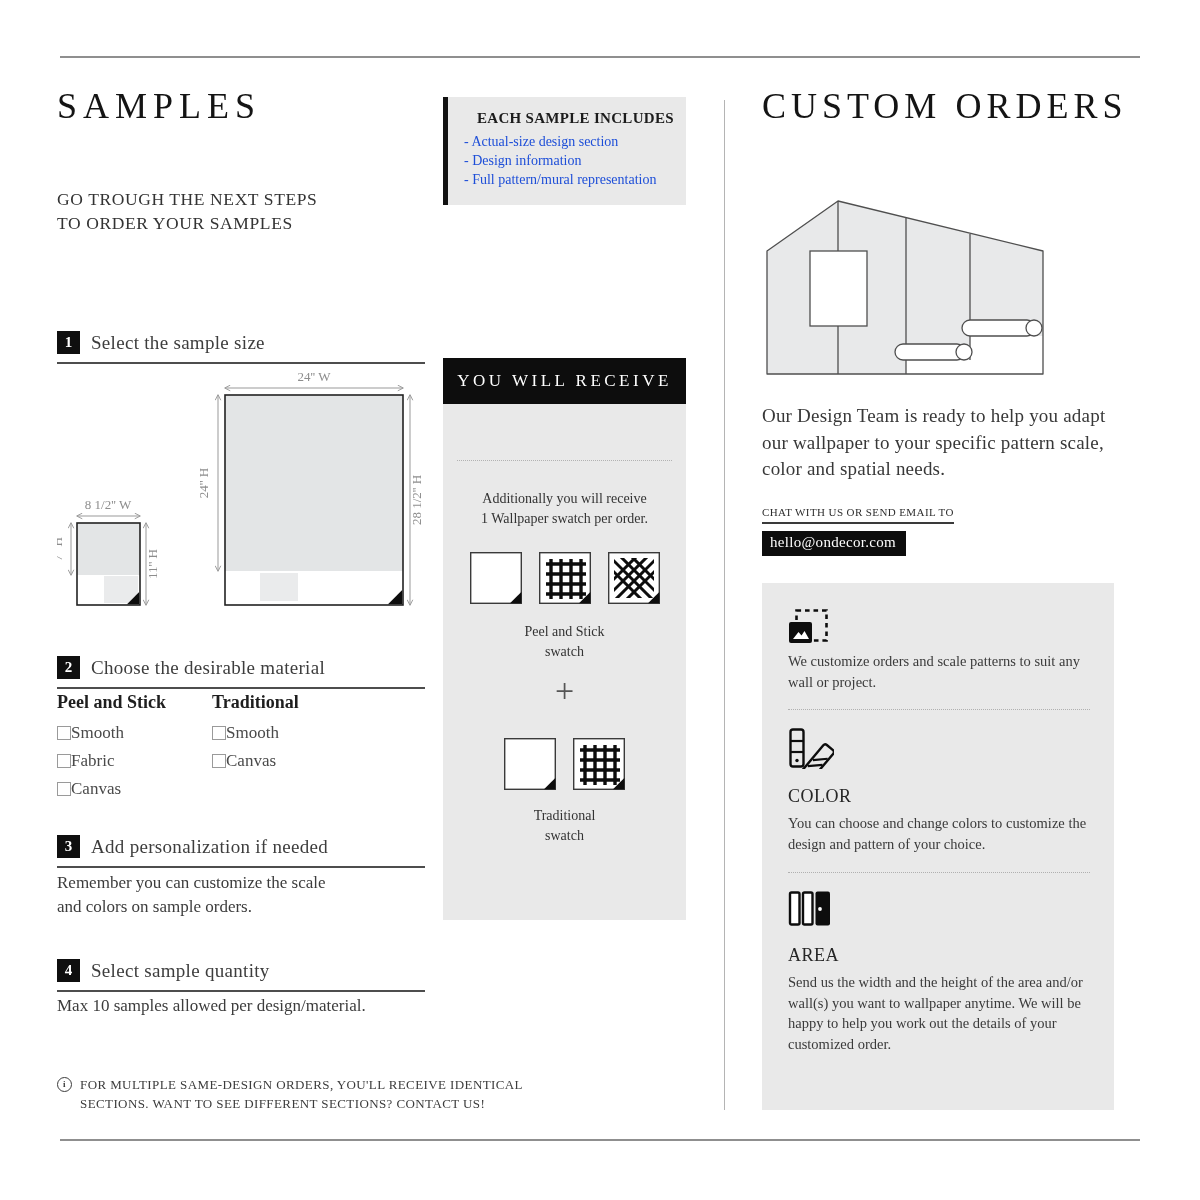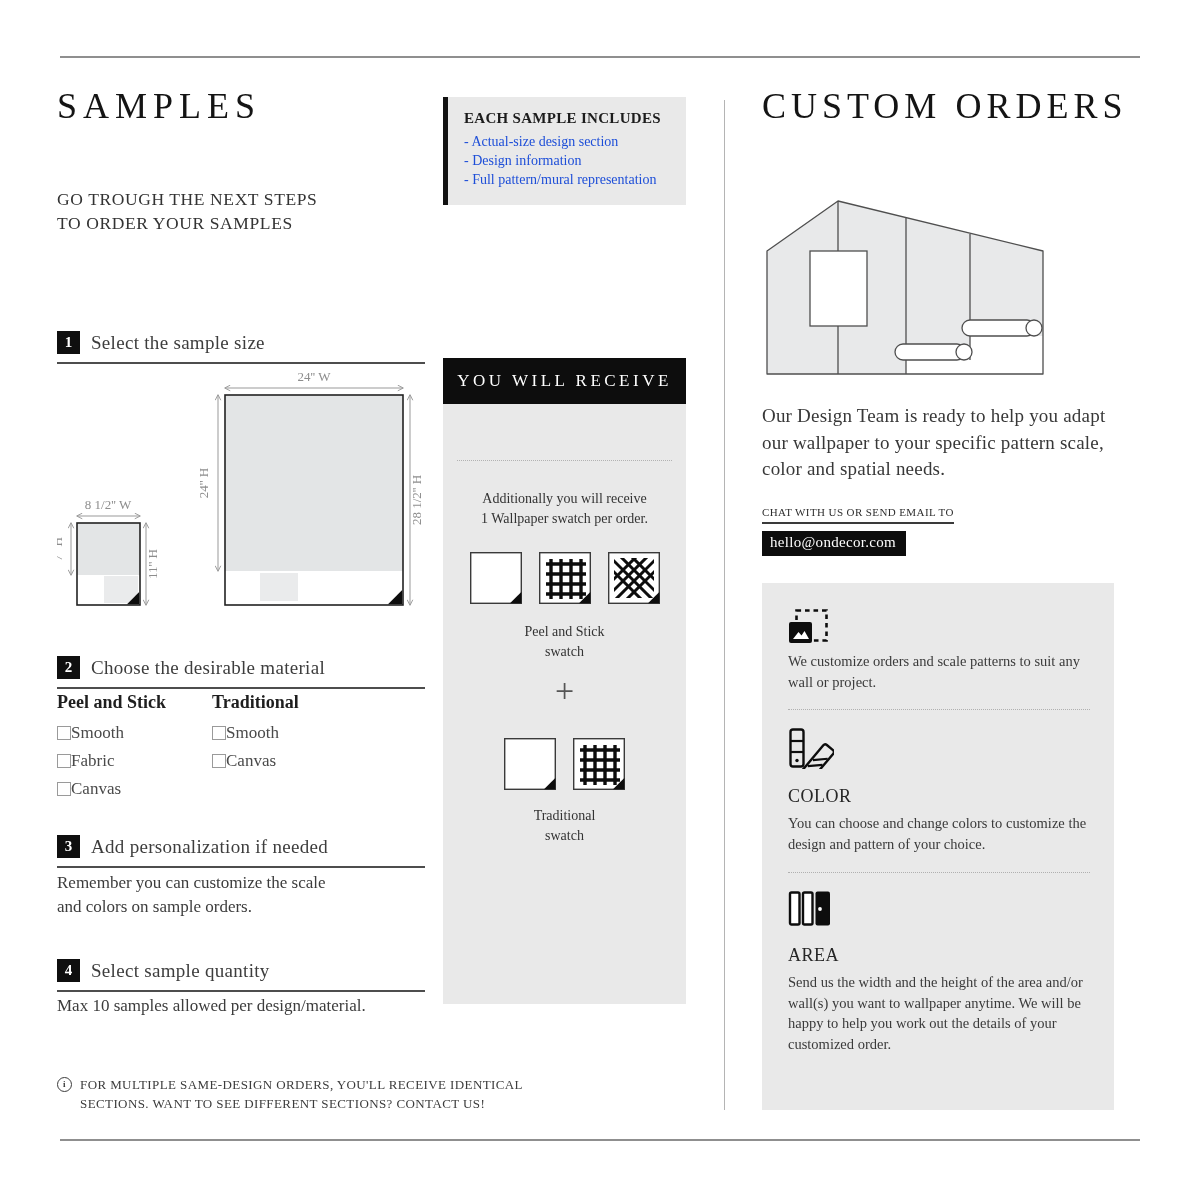--- a/index.html
+++ b/index.html
@@ -32,24 +32,24 @@
   .footnote{position:absolute;top:988px;left:0;width:480px;display:flex;gap:8px;
             font-size:13px;letter-spacing:0.4px;color:#3c3c3c;line-height:1.45;}
   .info-circle{width:13px;height:13px;border:1.3px solid #3c3c3c;border-radius:50%;flex:0 0 auto;
                display:flex;align-items:center;justify-content:center;font-size:9px;margin-top:1px;
                font-weight:700;}
   .footnote-text{white-space:pre-line;}
 
   
   .includes-box{position:absolute;left:443px;top:97px;width:243px;box-sizing:border-box;
                 background:#e9e9e9;border-left:5px solid #121212;padding:13px 12px 16px 16px;}
-  .includes-title{font-size:15px;font-weight:700;color:#1c1c1c;letter-spacing:0.3px;margin:0 0 6px 0;}
+  .includes-title{font-size:15px;font-weight:700;color:#1c1c1c;letter-spacing:0.3px;margin:0 0 6px 13px;}
   .includes-list{margin:0;padding:0;list-style:none;}
   .includes-list li{font-size:14px;color:#1d4ed8;line-height:1.34;padding-left:10px;text-indent:-10px;}
-  .receive-panel{position:absolute;left:443px;top:358px;width:243px;height:646px;background:#e9e9e9;}
+  .receive-panel{position:absolute;left:443px;top:358px;width:243px;height:562px;background:#e9e9e9;}
   .receive-header{height:46px;background:#0d0d0d;color:#fff;display:flex;align-items:center;
                   justify-content:center;font-size:17px;letter-spacing:3.5px;}
   .receive-item1{margin:50px 20px 0 26px;display:flex;gap:14px;align-items:flex-start;}
   .receive-item1 .txt{font-size:14px;color:#333;line-height:1.42;white-space:pre-line;padding-top:16px;}
   .dots{border-top:1.5px dotted #b2b2b2;margin:56px 14px 0 14px;height:0;}
   .additional{margin-top:28px;text-align:center;font-size:14px;color:#333;line-height:1.45;white-space:pre-line;}
   .swatch-row{margin-top:22px;display:flex;justify-content:center;gap:17px;}
   .swatch-caption{margin-top:18px;text-align:center;font-size:14px;color:#333;line-height:1.45;white-space:pre-line;}
   .plus{margin-top:10px;text-align:center;font-size:34px;font-weight:300;color:#555;line-height:1.1;}
   .row2{margin-top:28px;}

